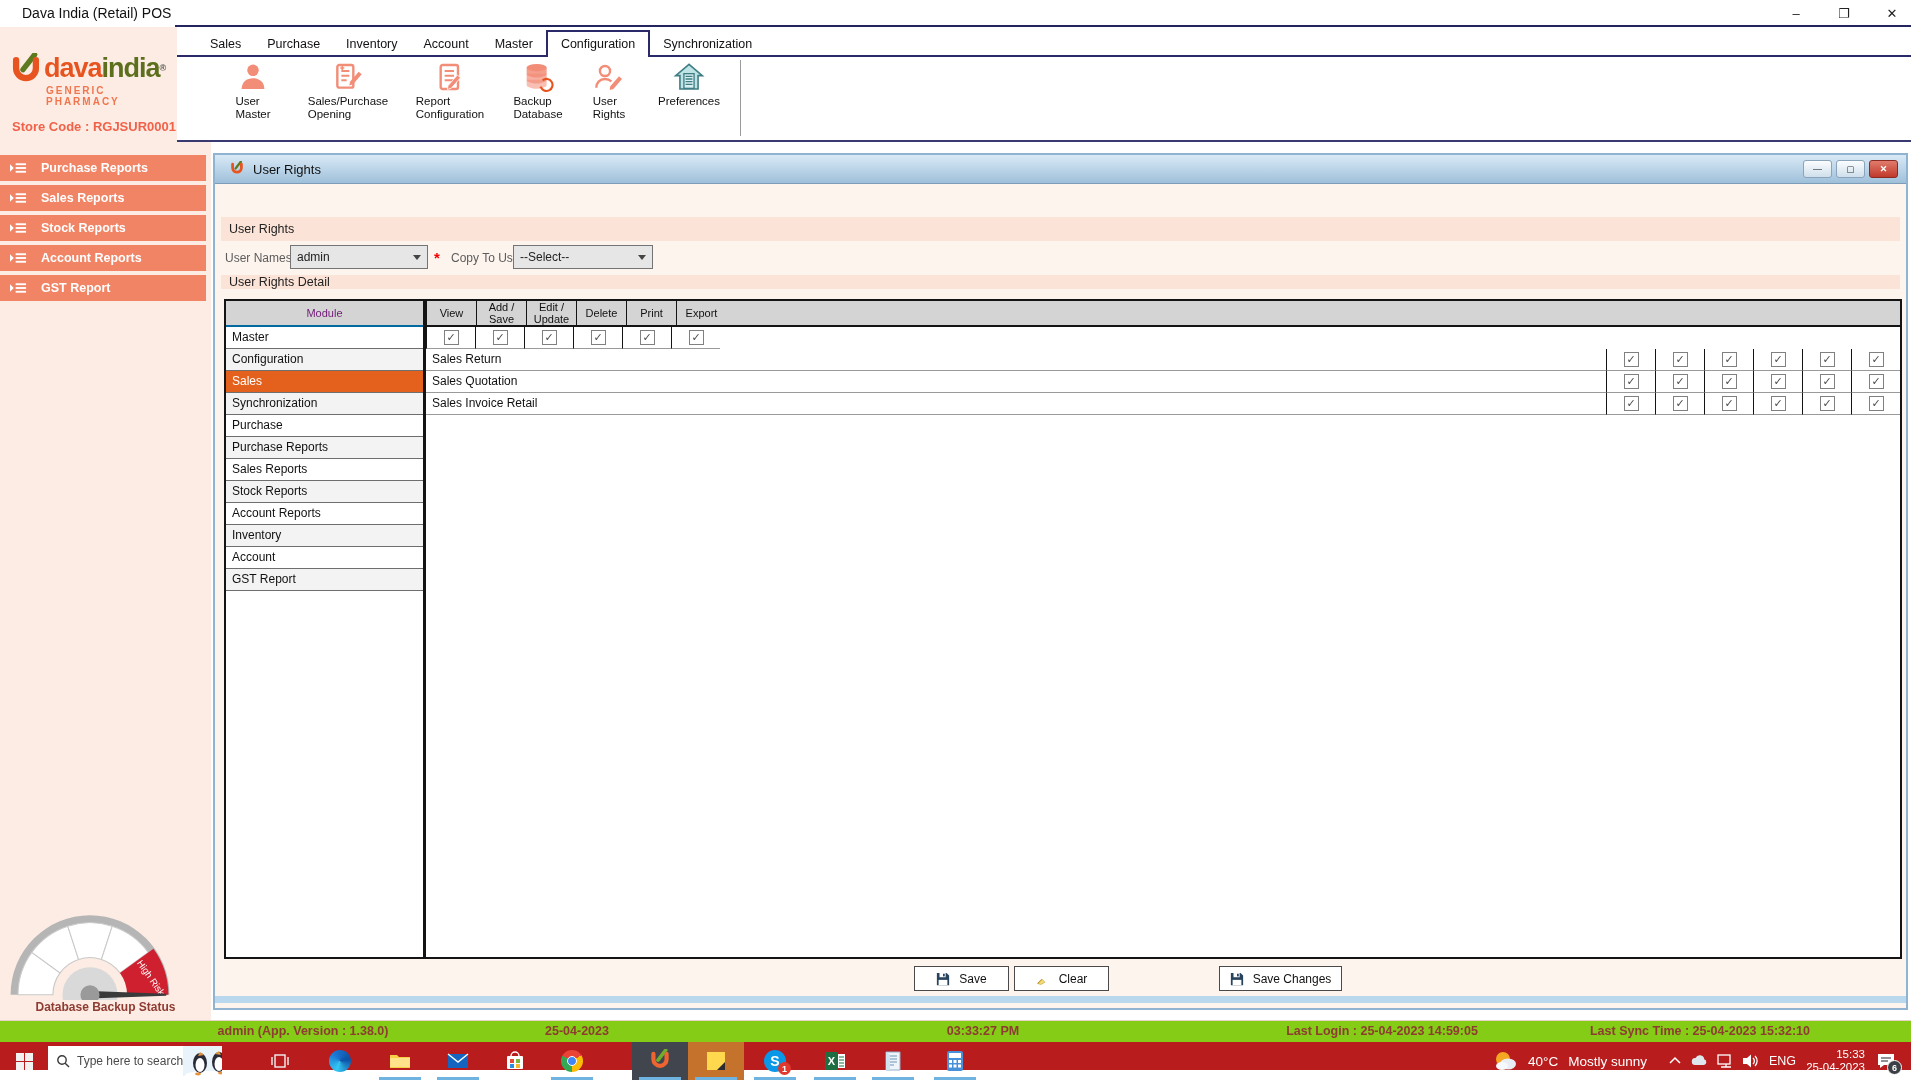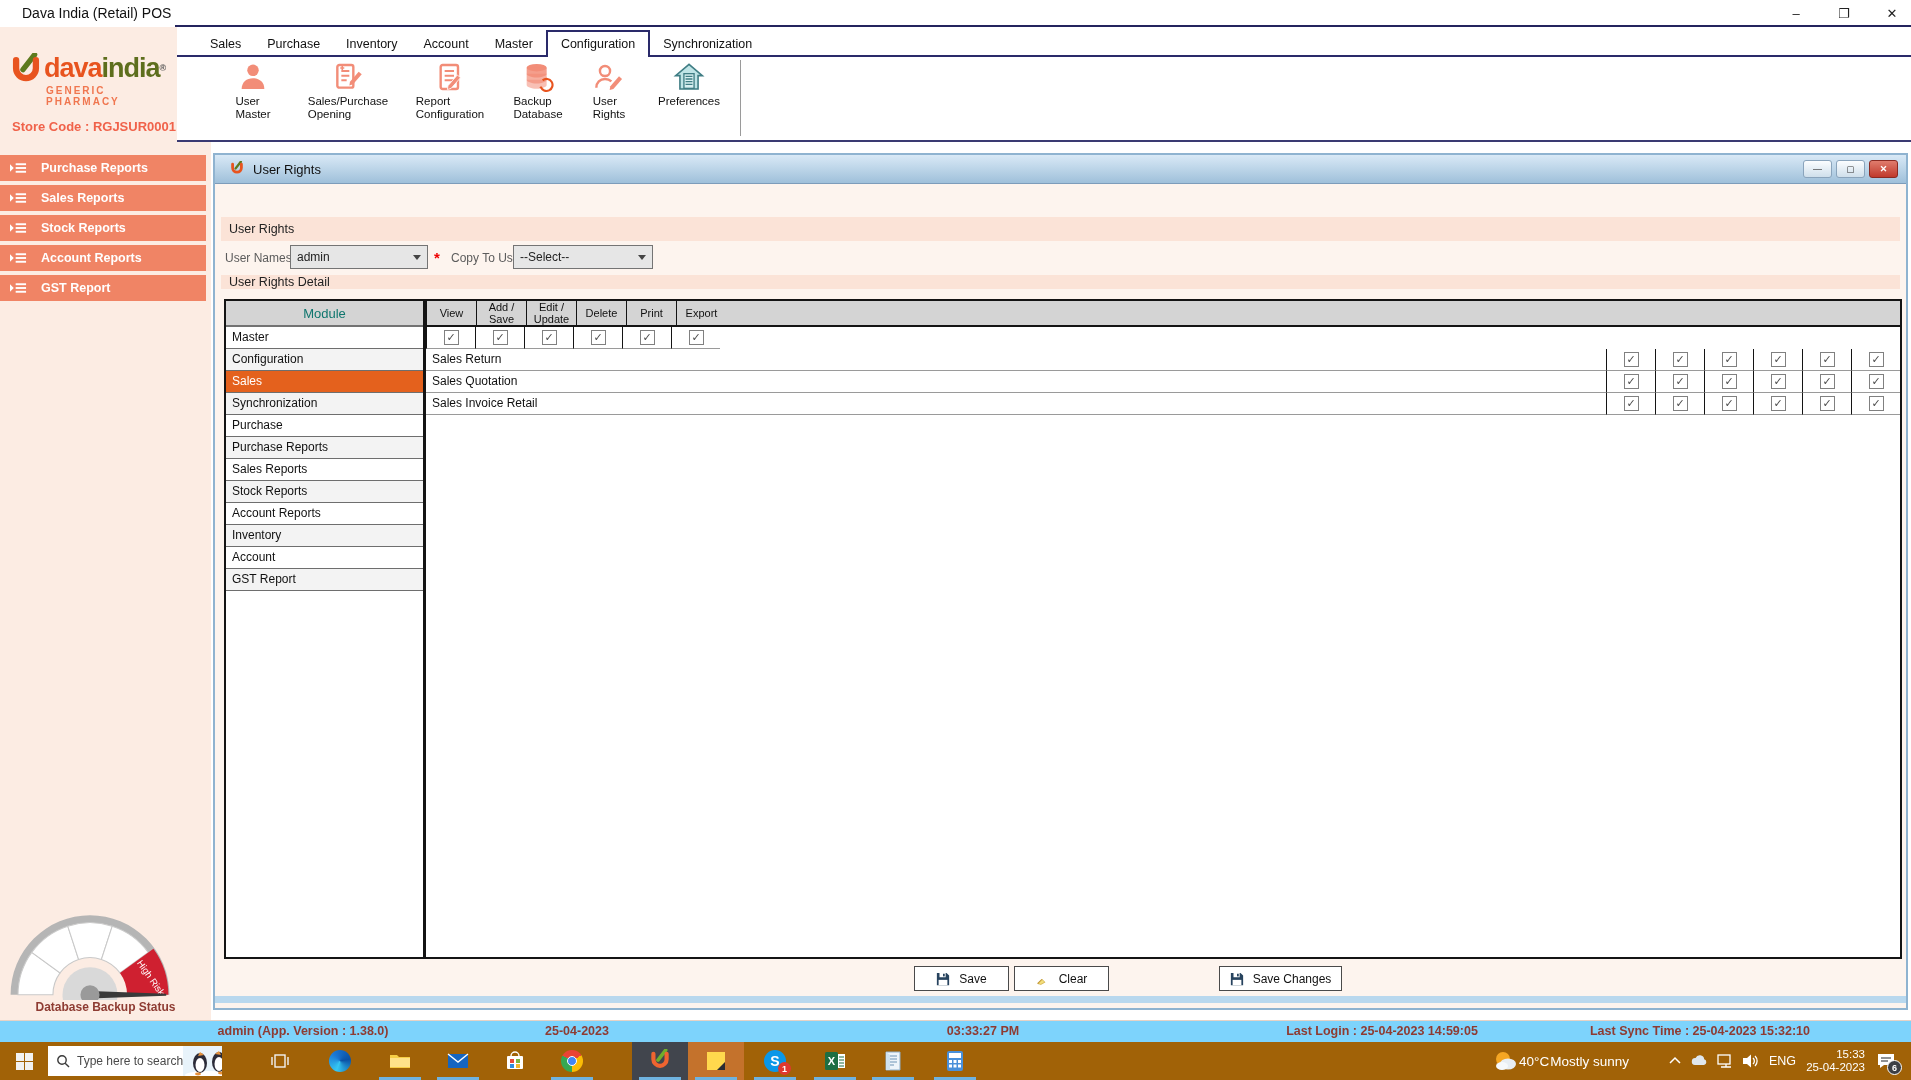--- a/index.html
+++ b/index.html
@@ -75,22 +75,22 @@
   .dd{position:absolute;top:0;height:24px;background:#e6e6e6;border:1px solid #747474;box-sizing:border-box;
       display:flex;align-items:center;padding:0 6px;font-size:12px;color:#222;cursor:default;}
   .dd .val{flex:1;}
   .dd .chev{width:0;height:0;border-left:4px solid transparent;border-right:4px solid transparent;
             border-top:5px solid #444;}
   .req{position:absolute;left:219px;top:4px;color:#e00;font-size:15px;font-weight:bold;}
 
   .gridwrap{position:absolute;left:9px;top:115px;width:1678px;height:660px;border:2px solid #141414;
             box-sizing:border-box;background:#fff;display:flex;}
   .modcol{width:200px;flex:0 0 200px;border-right:3px solid #141414;box-sizing:border-box;}
-  .modhead{height:26px;background:#d4d4d4;border-bottom:2px solid #737373;box-sizing:border-box;
-           display:flex;align-items:center;justify-content:center;font-size:13px;color:#0f766e;}
+  .modhead{height:26px;background:#d4d4d4;border-bottom:2px solid #0369a1;box-sizing:border-box;
+           display:flex;align-items:center;justify-content:center;font-size:11px;color:#701a75;}
   .mrow{height:22px;line-height:21px;padding-left:6px;font-size:12px;color:#111;background:#fff;
         border-bottom:1px solid #6e6e6e;box-sizing:border-box;cursor:default;}
   .mrow.alt{background:#f3f3f3;}
   .mrow.sel{background:#e4611d;color:#fff;}
   .pagearea{flex:1;display:flex;flex-direction:column;}
   .phead{display:flex;height:26px;background:#d4d4d4;border-bottom:2px solid #141414;box-sizing:border-box;}
   .phead .pname-h{flex:1;display:flex;align-items:center;justify-content:center;font-size:12.5px;color:#111;}
   .perm-h{width:49px;flex:0 0 49px;border-left:1px solid #141414;display:flex;align-items:center;
           justify-content:center;text-align:center;font-size:11px;line-height:12px;color:#111;white-space:pre-line;}
   .prow{display:flex;height:22px;}
@@ -102,26 +102,26 @@
   .cb{width:13px;height:13px;border:1px solid #808080;background:#fff;font-size:11px;line-height:11px;
       color:#4a4a4a;display:flex;align-items:center;justify-content:center;cursor:default;}
 
   .btnrow{position:absolute;top:782px;left:0;width:100%;height:26px;}
   .abtn{position:absolute;height:25px;background:#fff;border:1px solid #4a4a4a;box-sizing:border-box;
         display:flex;align-items:center;justify-content:center;gap:9px;font-size:12px;color:#111;cursor:default;}
   .abtn svg{width:14px;height:14px;}
   .dlg-bottom-band{position:absolute;left:0;bottom:0;width:100%;height:7px;background:#b9d8ee;}
 
   
-  .statusbar{position:absolute;left:0;top:1020px;width:100%;height:22px;background:#7dd3fc;
+  .statusbar{position:absolute;left:0;top:1020px;width:100%;height:22px;background:#84cc16;
              border-top:1px solid #e6d2c6;box-sizing:border-box;}
   .st{position:absolute;top:3px;transform:translateX(-50%);font-size:12.5px;font-weight:600;color:#8e3b32;white-space:nowrap;}
 
   
-  .taskbar{position:absolute;left:0;top:1042px;width:100%;height:38px;background:#a16207;}
+  .taskbar{position:absolute;left:0;top:1042px;width:100%;height:28px;background:#b91c1c;}
   .tb-slot{position:absolute;top:0;height:38px;display:flex;align-items:center;justify-content:center;cursor:default;}
   .tb-underline{position:absolute;bottom:0;left:50%;transform:translateX(-50%);width:42px;height:3px;background:#6fb3e0;}
   .start{left:0;width:48px;}
   .searchbox{position:absolute;left:48px;top:4px;width:174px;height:30px;background:#fff;display:flex;
              align-items:center;overflow:hidden;}
   .searchbox .mag{margin-left:8px;flex:0 0 14px;}
   .searchbox .ph{margin-left:7px;font-size:12px;color:#4a4a4a;flex:1;white-space:nowrap;}
   .peng{flex:0 0 52px;height:30px;background:#e8f3fa;}
   .tray-item{position:absolute;top:0;height:38px;display:flex;align-items:center;color:#fff;}
   .clock{flex-direction:column;justify-content:center;font-size:11.5px;line-height:13px;text-align:right;}
@@ -600,21 +600,21 @@
             <rect x="9.5" y="10" width="3" height="3"></rect>
             <rect x="14" y="10" width="3" height="3"></rect>
         <rect x="5" y="14.5" width="3" height="3"></rect>
             <rect x="9.5" y="14.5" width="3" height="3"></rect>
             <rect x="14" y="14.5" width="3" height="3"></rect>
           </g>
       </svg>
         <span class="tb-underline"></span>
     </div>
 
-    <div class="tray-item" style="left:1492px;gap:1px;">
+    <div class="tray-item" style="left:1492px;gap:10px;">
       <svg width="26" height="26" viewBox="0 0 26 26">
         <circle cx="11" cy="11" r="7" fill="#f5a623"></circle>
         <ellipse cx="16" cy="16" rx="8" ry="5.5" fill="#e8eef4"></ellipse>
           <ellipse cx="10" cy="18" rx="6" ry="4" fill="#f6f9fc"></ellipse>
       </svg>
       <span style="font-size:13.5px;">40°C</span>
       <span style="font-size:13.5px;">Mostly sunny</span>
     </div>
     <div class="tray-item" style="left:1668px;">
       <svg width="14" height="14" viewBox="0 0 14 14">

